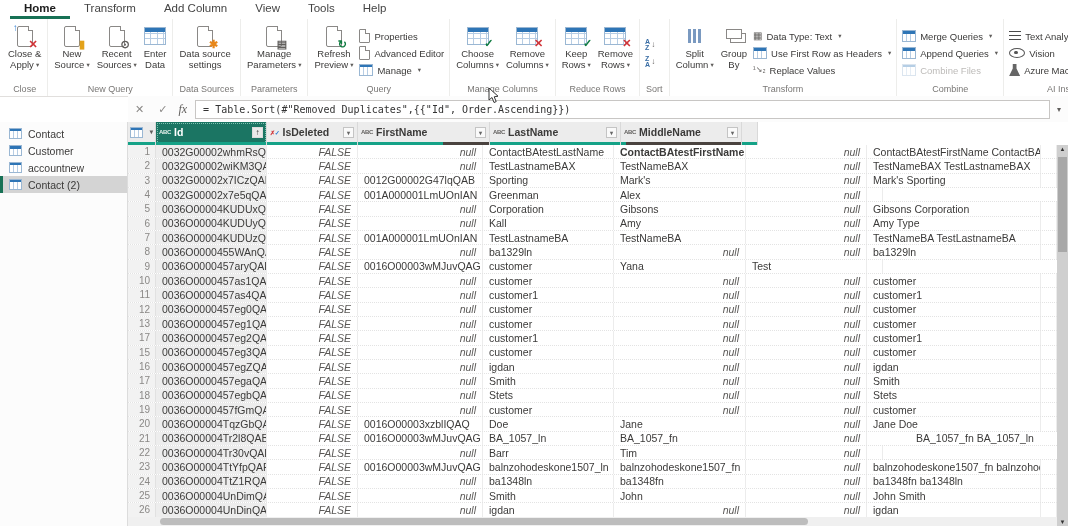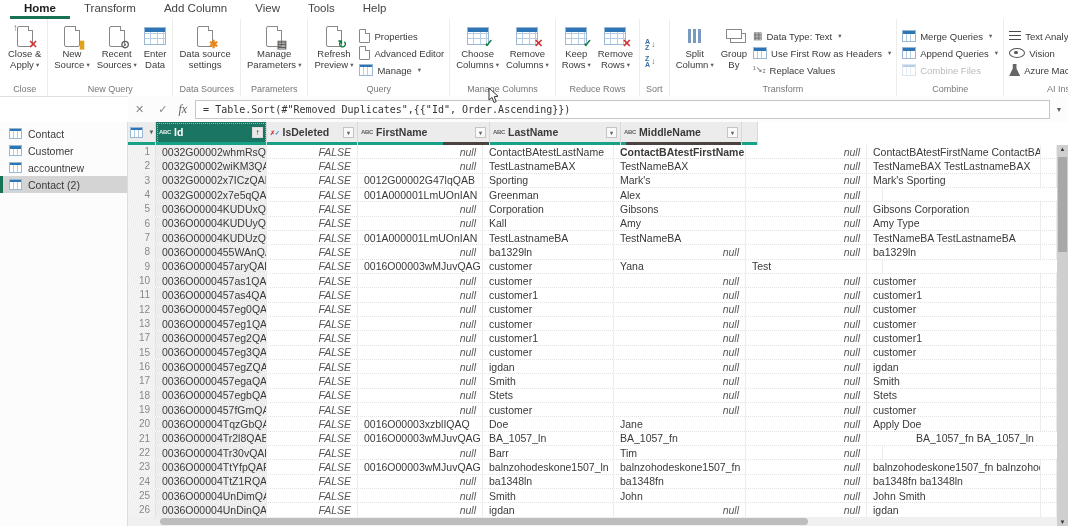--- a/index.html
+++ b/index.html
@@ -683,21 +683,21 @@
         <div class="cell" style="width: 16px; flex: 0 0 16px;"></div>
       </div>
       <div class="row">
         <div class="rn">20</div>
         <div class="cell idsel" style="width: 111px; flex: 0 0 111px;">0036O00004TqzGbQAJ</div>
         <div class="cell special" style="width: 91px; flex: 0 0 91px;">FALSE</div>
         <div class="cell" style="width: 125px; flex: 0 0 125px;">0016O00003xzblIQAQ</div>
         <div class="cell" style="width: 131px; flex: 0 0 131px;">Doe</div>
         <div class="cell" style="width: 132px; flex: 0 0 132px;">Jane</div>
         <div class="cell special" style="width: 121px; flex: 0 0 121px;">null</div>
-        <div class="cell" style="width: 174px; flex: 0 0 174px;">Apply Doe</div>
+        <div class="cell" style="width: 174px; flex: 0 0 174px;">Jane Doe</div>
         <div class="cell" style="width: 16px; flex: 0 0 16px;"></div>
       </div>
       <div class="row">
         <div class="rn">21</div>
         <div class="cell idsel" style="width: 111px; flex: 0 0 111px;">0036O00004Tr2l8QAB</div>
         <div class="cell special" style="width: 91px; flex: 0 0 91px;">FALSE</div>
         <div class="cell" style="width: 125px; flex: 0 0 125px;">0016O00003wMJuvQAG</div>
         <div class="cell" style="width: 131px; flex: 0 0 131px;">BA_1057_ln</div>
         <div class="cell" style="width: 132px; flex: 0 0 132px;">BA_1057_fn</div>
         <div class="cell special" style="width: 121px; flex: 0 0 121px;">null</div>

